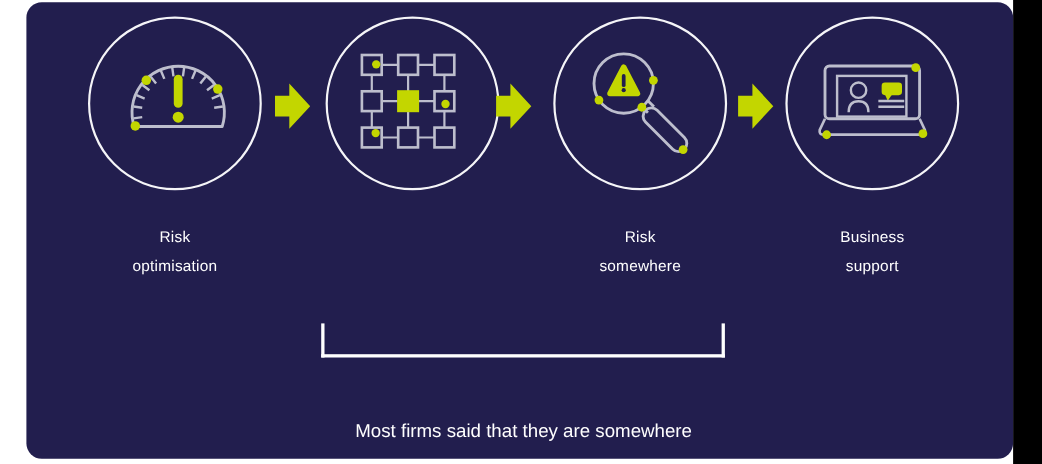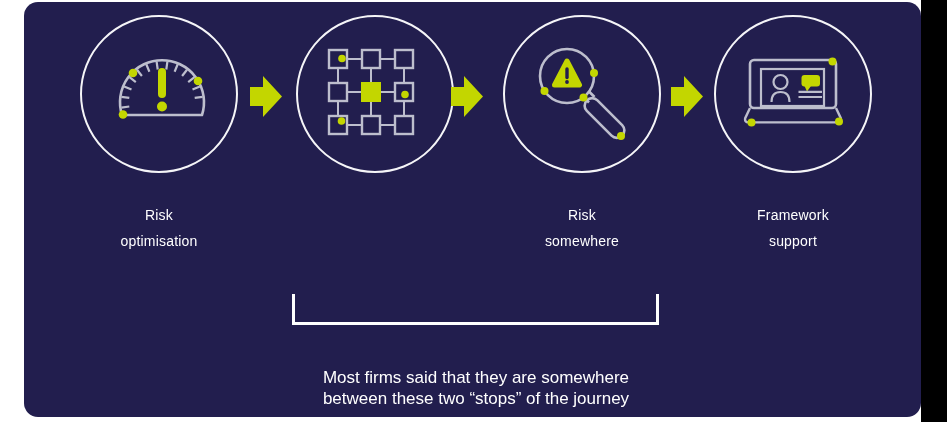--- a/index.html
+++ b/index.html
@@ -22,21 +22,21 @@
     top:202px; width:240px; text-align:center;
     color:var(--text-color,#fff); font-size:14px; line-height:26px; letter-spacing:.2px;
   }
   .bracket {
     left:292px; top:294px; width:367px; height:31px;
     border-left:3px solid var(--text-color,#fff);
     border-right:3px solid var(--text-color,#fff);
     border-bottom:3px solid var(--text-color,#fff);
   }
   .annotation {
-    left:276px; top:367px; width:400px; text-align:center;
+    left:276px; top:381px; width:400px; text-align:center;
     color:var(--text-color,#fff); font-size:17px; line-height:21px;
   }
 </style>
 </head>
 <body>
 
 <div class="abs stage" style="inset:0">
 
   <div class="abs right-strip"></div>
   <div class="abs panel"></div>
@@ -114,24 +114,23 @@
 
   <div class="abs step-label" style="left:39px">
     <div>Risk</div>
     <div>optimisation</div>
   </div>
   <div class="abs step-label" style="left:462px">
     <div>Risk</div>
     <div>somewhere</div>
   </div>
   <div class="abs step-label" style="left:673px">
-    <div>Framework</div>
+    <div>Business</div>
     <div>support</div>
   </div>
 
   <div class="abs bracket"></div>
 
   <div class="abs annotation">
     <div>Most firms said that they are somewhere</div>
-    <div>between these two “stops” of the journey</div>
   </div>
 
 </div>
 
 </body></html>

